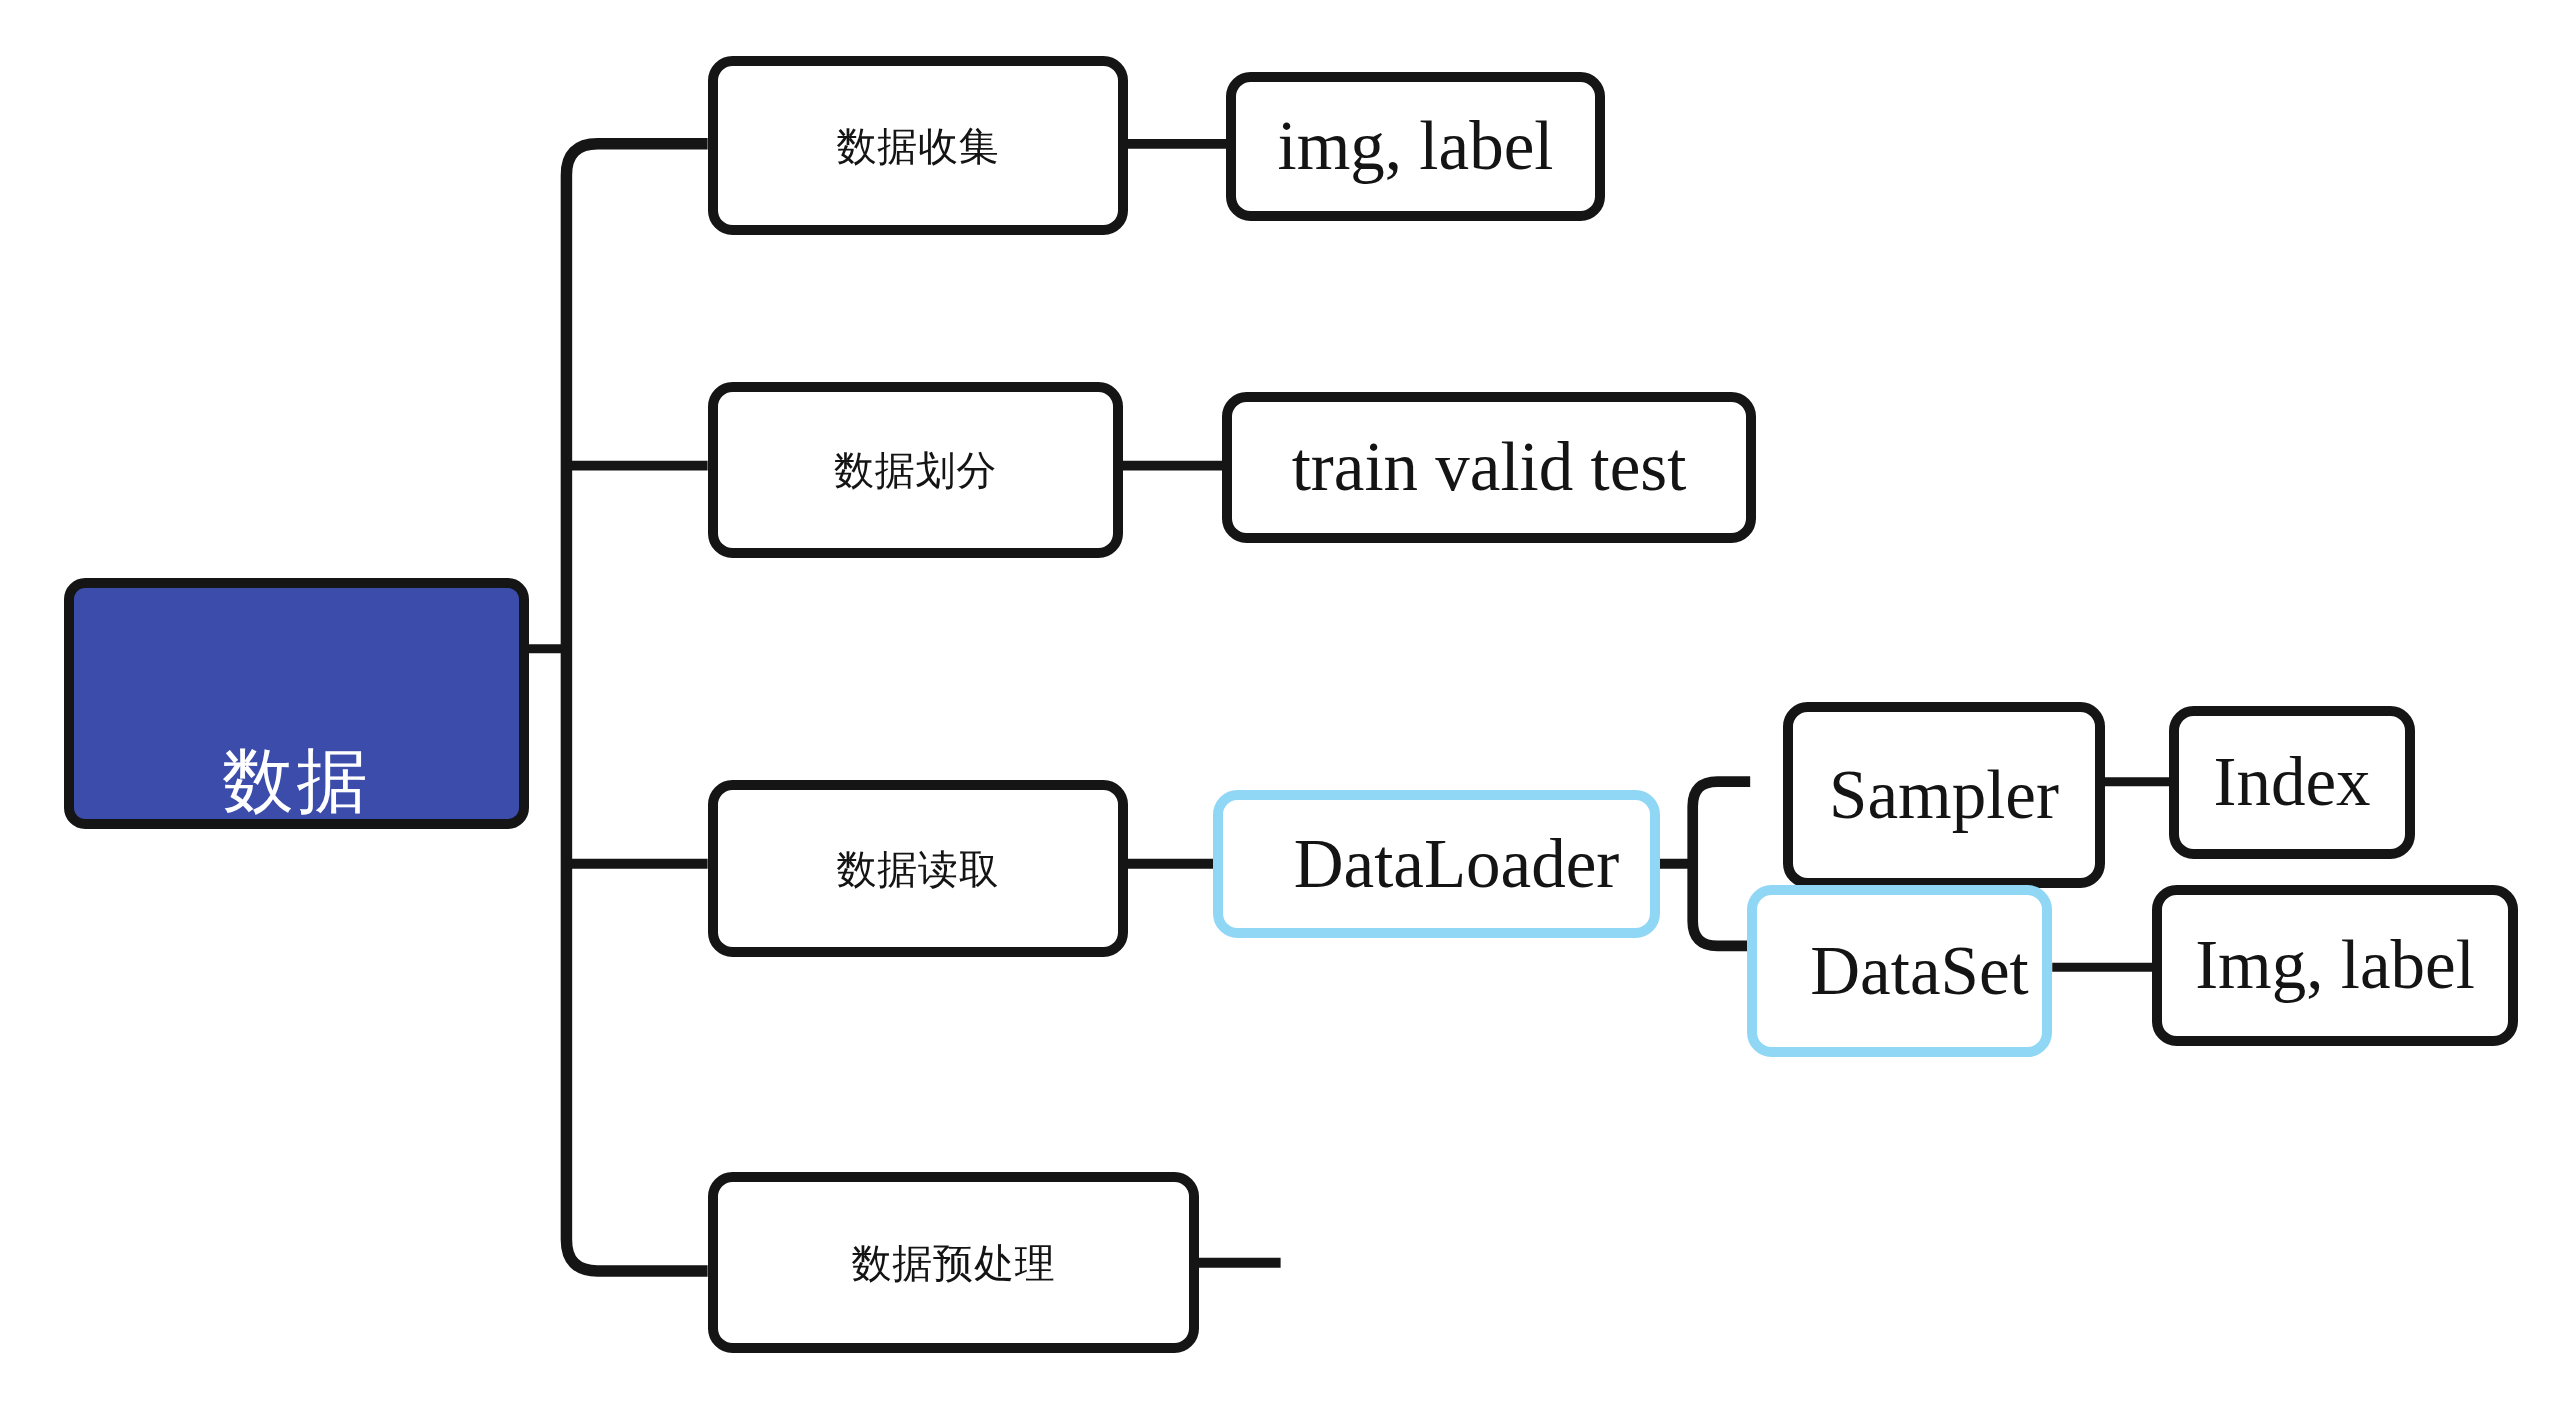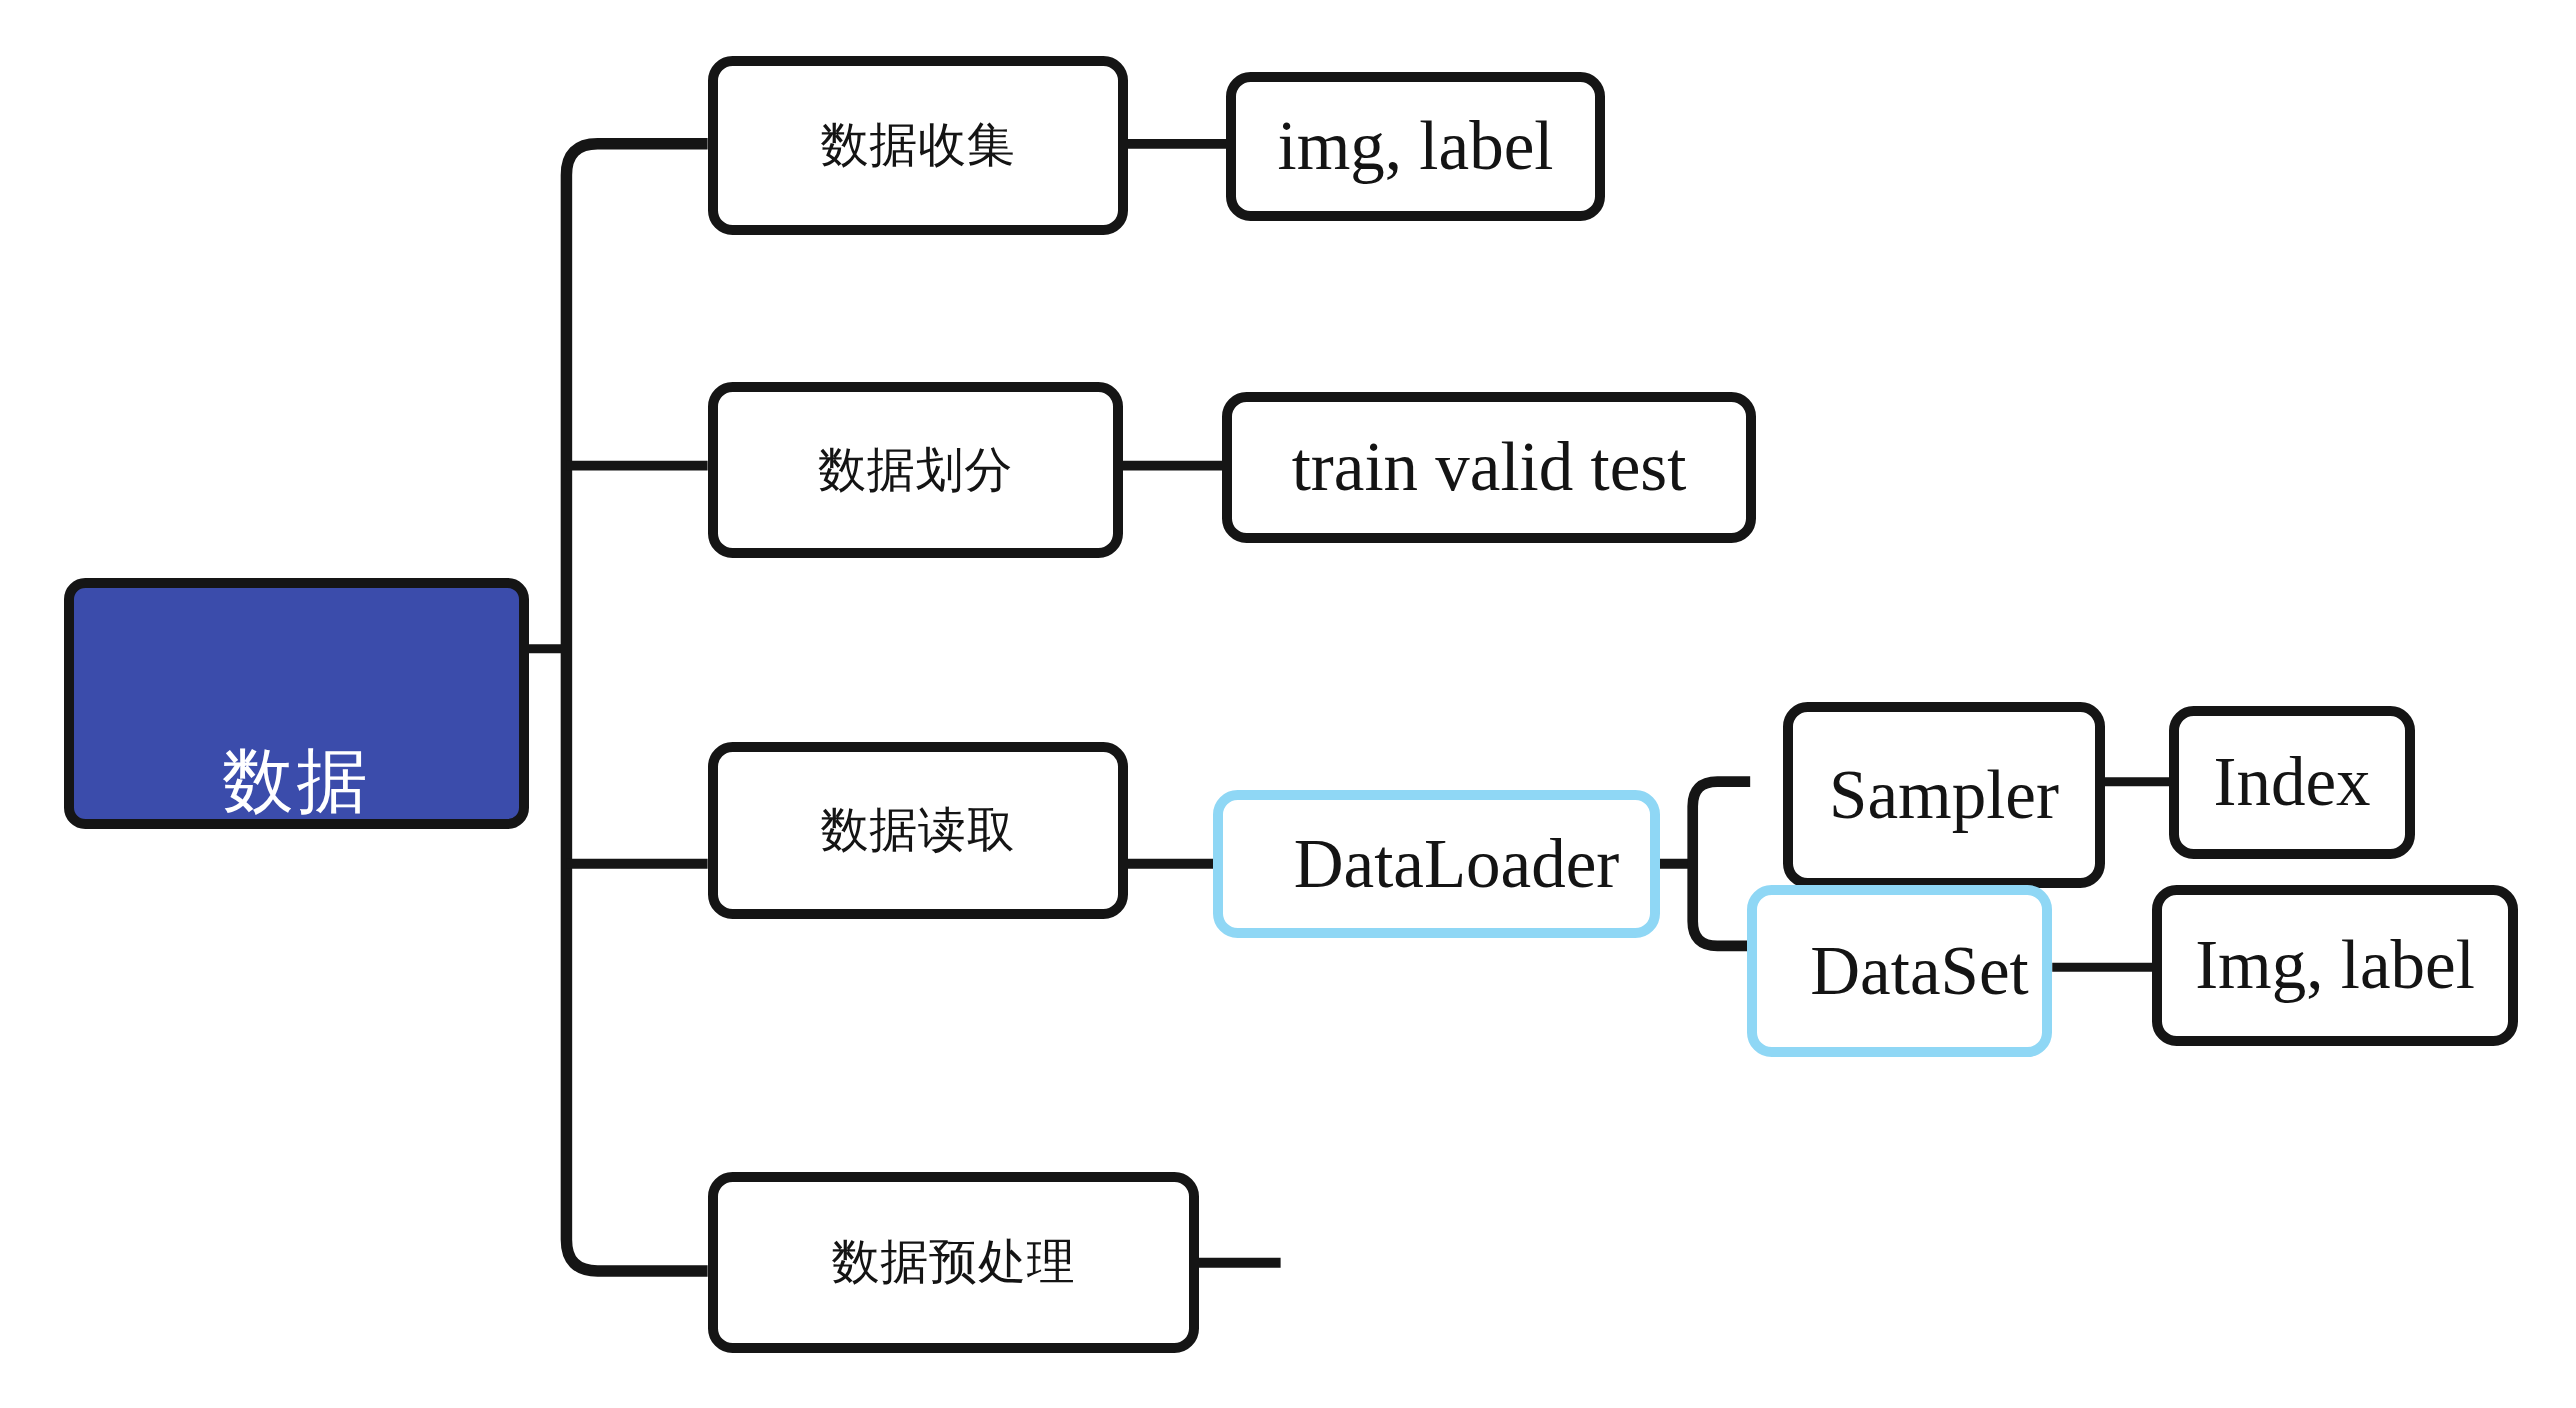--- a/index.html
+++ b/index.html
@@ -51,21 +51,21 @@
     color: #141414;
   }
   .node-blue {
     border: 10.7px solid #8FD7F5;
     border-radius: 24.6px;
     color: #141414;
     padding-left: 40px;
   }
   .label-cn {
     font-family: "Liberation Sans", "DejaVu Sans", sans-serif;
-    font-size: 48px;
+    font-size: 40px;
     letter-spacing: 0.8px;
   }
   .label-en {
     font-family: "Liberation Serif", "DejaVu Serif", serif;
     font-size: 69px;
   }
 </style>
 </head>
 <body>
 
@@ -105,21 +105,21 @@
     <span>img, label</span>
   </div>
 
   <div class="node node-dark label-cn" style="left:708px; top:382px; width:415px; height:176px;">
     <span>数据划分</span>
   </div>
   <div class="node node-dark label-en" style="left:1222px; top:392px; width:534px; height:151px;">
     <span>train valid test</span>
   </div>
 
-  <div class="node node-dark label-cn" style="left:708px; top:742px; width:420px; height:177px;">
+  <div class="node node-dark label-cn" style="left:708px; top:780px; width:420px; height:177px;">
     <span>数据读取</span>
   </div>
   <div class="node node-blue label-en" style="left:1213px; top:790px; width:447px; height:148px;">
     <span>DataLoader</span>
   </div>
 
   <div class="node node-dark label-en" style="left:1747px; top:702px; width:322px; height:186px;margin-left:36px;">
     <span>Sampler</span>
   </div>
   <div class="node node-dark label-en" style="left:2169px; top:706px; width:246px; height:153px;">

